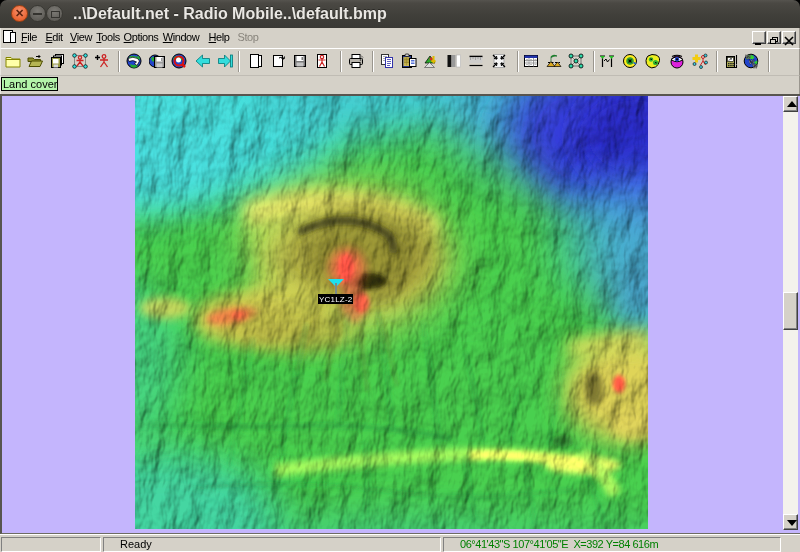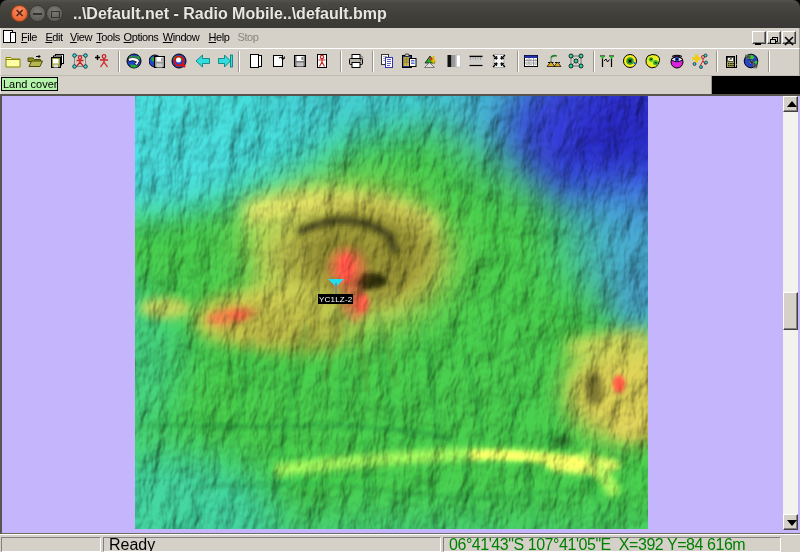--- a/index.html
+++ b/index.html
@@ -40,21 +40,21 @@
 
 
 #toolbar { position:absolute; left:0; top:48px; width:800px; height:28px;
   background:#d5d1c8; border-top:1px solid #fff; border-bottom:1px solid #c0bcb4; border-left:1px solid #e8e6e0;
   border-right:1px solid #9a968e;}
 #toolbar .ti { position:absolute; top:4px; width:16px; height:16px; }
 #toolbar .sep { position:absolute; top:2px; width:2px; height:21px;
   border-left:1px solid #9a968e; border-right:1px solid #fff; }
 
 
-#lcrow { position:absolute; left:0; top:76px; width:712px; height:18px; background:#d5d1c8;
+#lcrow { position:absolute; left:0; top:76px; width:800px; height:18px; background:#d5d1c8;
   border-left:1px solid #e8e6e0; border-right:1px solid #9a968e; }
 #lc { position:absolute; left:0px; top:1px; width:57px; height:14px; background:#b4f4aa;
   border:1px solid #000; font-size:11px; line-height:12px; color:#000; padding-left:1px; white-space:nowrap; }
 
 
 #client { position:absolute; left:0; top:94px; width:800px; height:440px;
   background:#c4b5fd; border-top:2px solid #58554f; border-left:2px solid #58554f;
   border-bottom:1px solid #6e6b64; }
 #map { position:absolute; left:133px; top:0px; width:513px; height:433px; }
 
@@ -77,21 +77,21 @@
   border-right:1px solid #404040; border-bottom:1px solid #404040;
   box-shadow:inset -1px -1px 0 #808080; }
 .arr { position:absolute; left:3px; width:0; height:0; }
 
 
 #statusbar { position:absolute; left:0; top:534px; width:800px; height:18px; background:#d5d1c8;
   border-top:1px solid #fff; }
 #statusbar .panel { position:absolute; top:2px; height:15px; background:#d5d1c8;
   border-top:1px solid #808080; border-left:1px solid #808080;
   border-right:1px solid #fff; border-bottom:1px solid #fff;
-  font-size:16px; line-height:13px; color:#000; padding-left:5px; overflow:hidden; }
+  font-size:11px; line-height:13px; color:#000; padding-left:16px; overflow:hidden; }
 </style>
 </head>
 <body>
 <div id="win">
   <div id="menubar">
     <svg id="mdiicon" width="14" height="15" viewBox="0 0 14 15">
       <rect x="0.5" y="1.5" width="9" height="12" fill="#fff" stroke="#000"></rect>
       <rect x="7.5" y="3.5" width="5" height="10" fill="#fff" stroke="#000"></rect>
     </svg>
     <div class="mi" style="left:28px"><u>F</u>ile</div>

